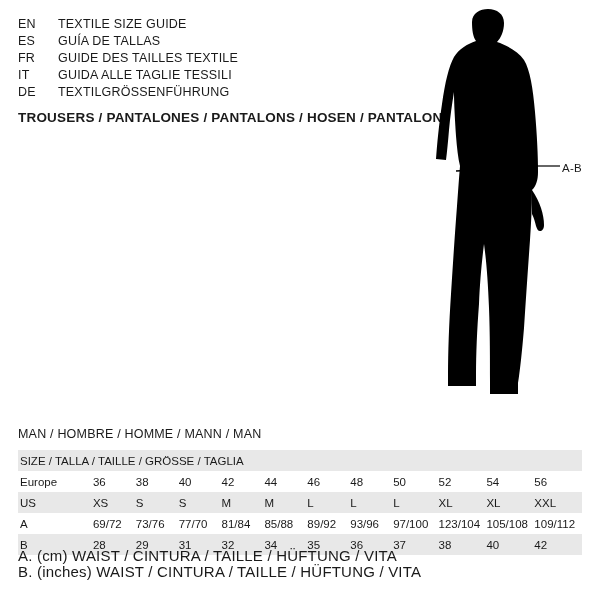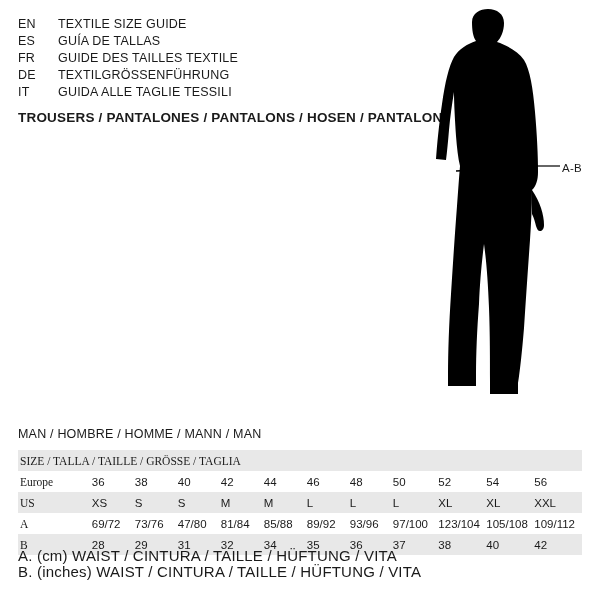--- a/index.html
+++ b/index.html
@@ -96,21 +96,20 @@
     text-align: left;
     vertical-align: middle;
     height: 17px;
   }
   table.size-table tr.shaded td {
     background: #e8e8e8;
   }
   .col-label {
     width: 96px;
     padding-left: 2px !important;
-    font-family: Liberation Serif, serif;
   }
   .col-v {
     width: 52px;
   }
 
   .footnotes {
     position: absolute;
     left: 18px;
     top: 548px;
     font-size: 15px;
@@ -130,26 +129,26 @@
     </div>
     <div class="lang-row">
       <div class="lang-code">ES</div>
       <div class="lang-text">GUÍA DE TALLAS</div>
     </div>
     <div class="lang-row">
       <div class="lang-code">FR</div>
       <div class="lang-text">GUIDE DES TAILLES TEXTILE</div>
     </div>
     <div class="lang-row">
+      <div class="lang-code">IT</div>
+      <div class="lang-text">GUIDA ALLE TAGLIE TESSILI</div>
+    </div>
+    <div class="lang-row">
       <div class="lang-code">DE</div>
       <div class="lang-text">TEXTILGRÖSSENFÜHRUNG</div>
-    </div>
-    <div class="lang-row">
-      <div class="lang-code">IT</div>
-      <div class="lang-text">GUIDA ALLE TAGLIE TESSILI</div>
     </div>
   </div>
 
   <div class="section-title">TROUSERS / PANTALONES / PANTALONS / HOSEN / PANTALONI</div>
 
   <div class="figure-wrap">
     <svg class="figure-svg" width="190" height="400" viewBox="0 0 190 400">
       <path fill="#000000" d="
         M62,14
         C62,5 70,1 78,1
@@ -230,21 +229,21 @@
         <td class="col-v">L</td>
         <td class="col-v">L</td>
         <td class="col-v">XL</td>
         <td class="col-v">XL</td>
         <td class="col-v">XXL</td>
       </tr>
       <tr>
         <td class="col-label">A</td>
         <td class="col-v">69/72</td>
         <td class="col-v">73/76</td>
-        <td class="col-v">47/80</td>
+        <td class="col-v">77/70</td>
         <td class="col-v">81/84</td>
         <td class="col-v">85/88</td>
         <td class="col-v">89/92</td>
         <td class="col-v">93/96</td>
         <td class="col-v">97/100</td>
         <td class="col-v">123/104</td>
         <td class="col-v">105/108</td>
         <td class="col-v">109/112</td>
       </tr>
       <tr class="shaded">

